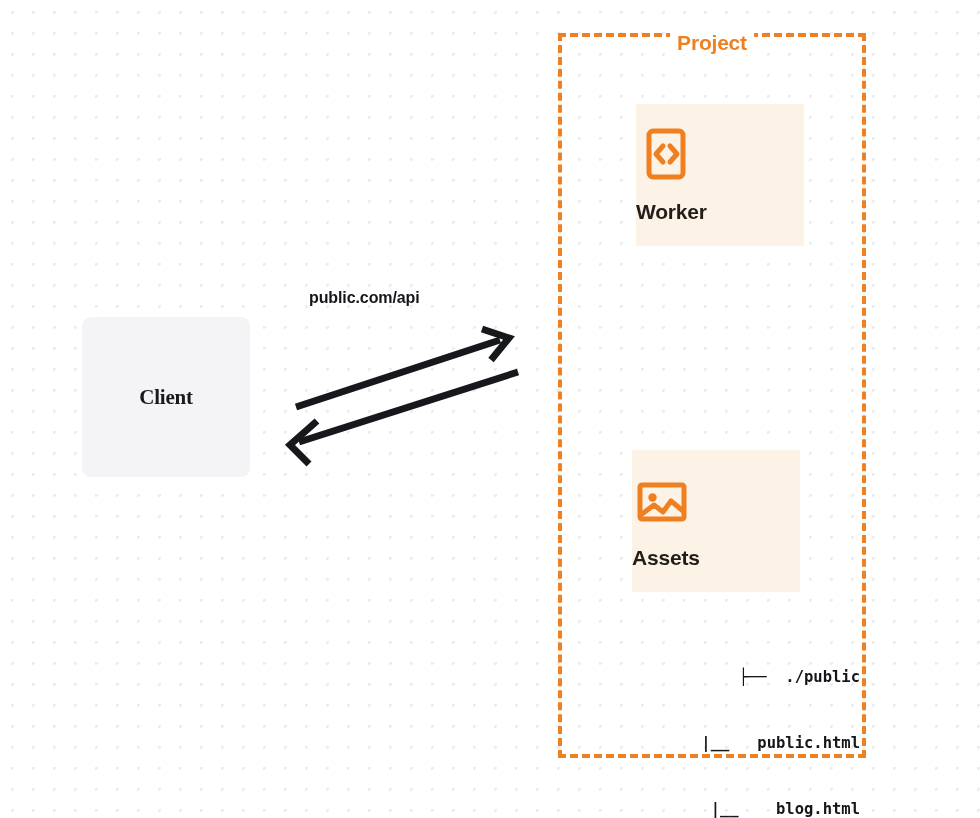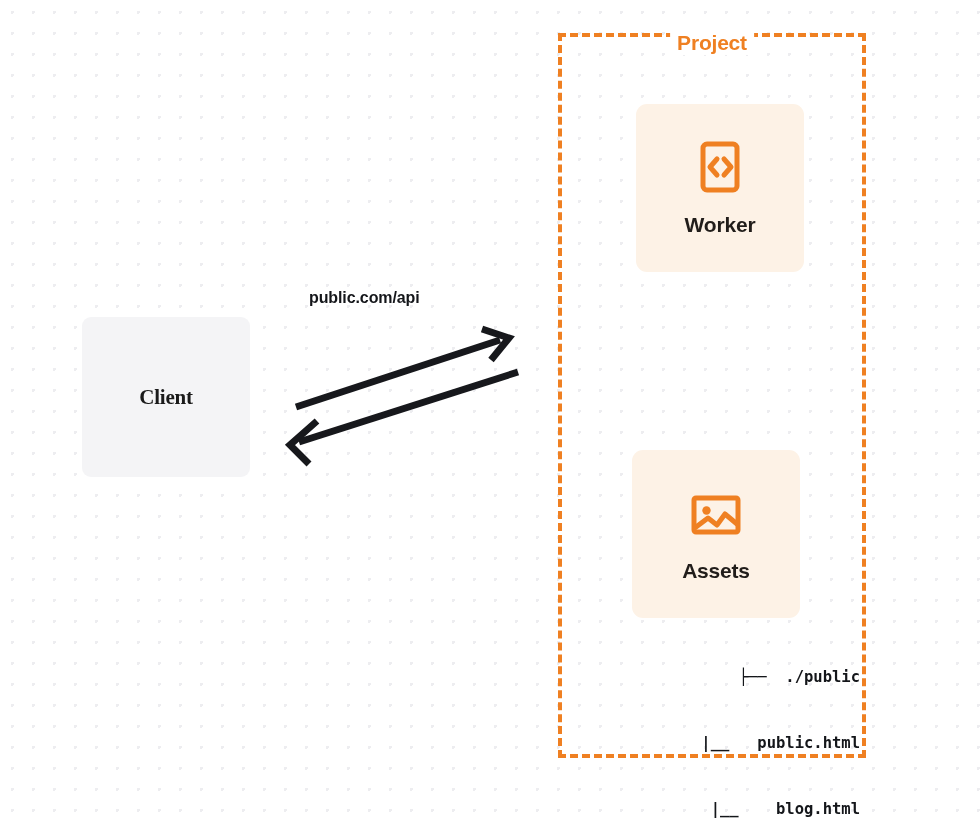--- a/index.html
+++ b/index.html
@@ -87,26 +87,25 @@
     color: #ef8022;
     white-space: nowrap;
     letter-spacing: -0.2px;
     margin-top: 8px;
   }
 
   
   .service-card {
     position: absolute;
     width: 168px;
-    height: 168px;
+    height: 142px;
     background: #fdf2e6;
-    border-radius: 11px;
+    border-radius: 1px;
     display: flex;
     flex-direction: column;
-    align-items: center;
     justify-content: center;
   }
   #worker-card { left: 74px; top: 67px; }
   #assets-card { left: 70px; top: 413px; }
 
   .service-card .card-icon {
     width: 60px;
     height: 60px;
     display: flex;
     align-items: center;

